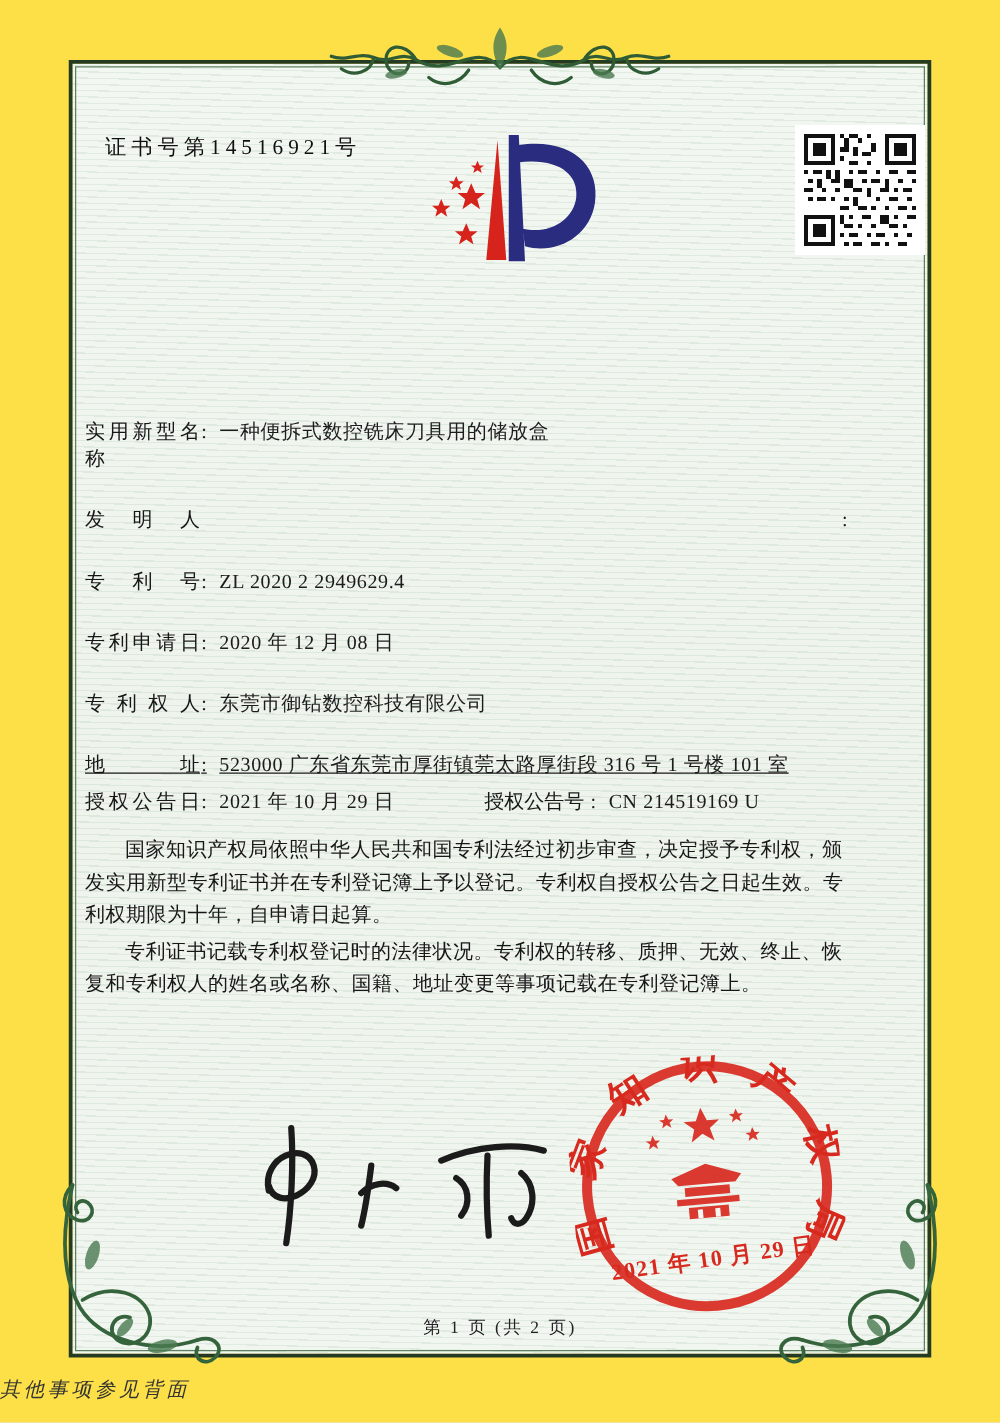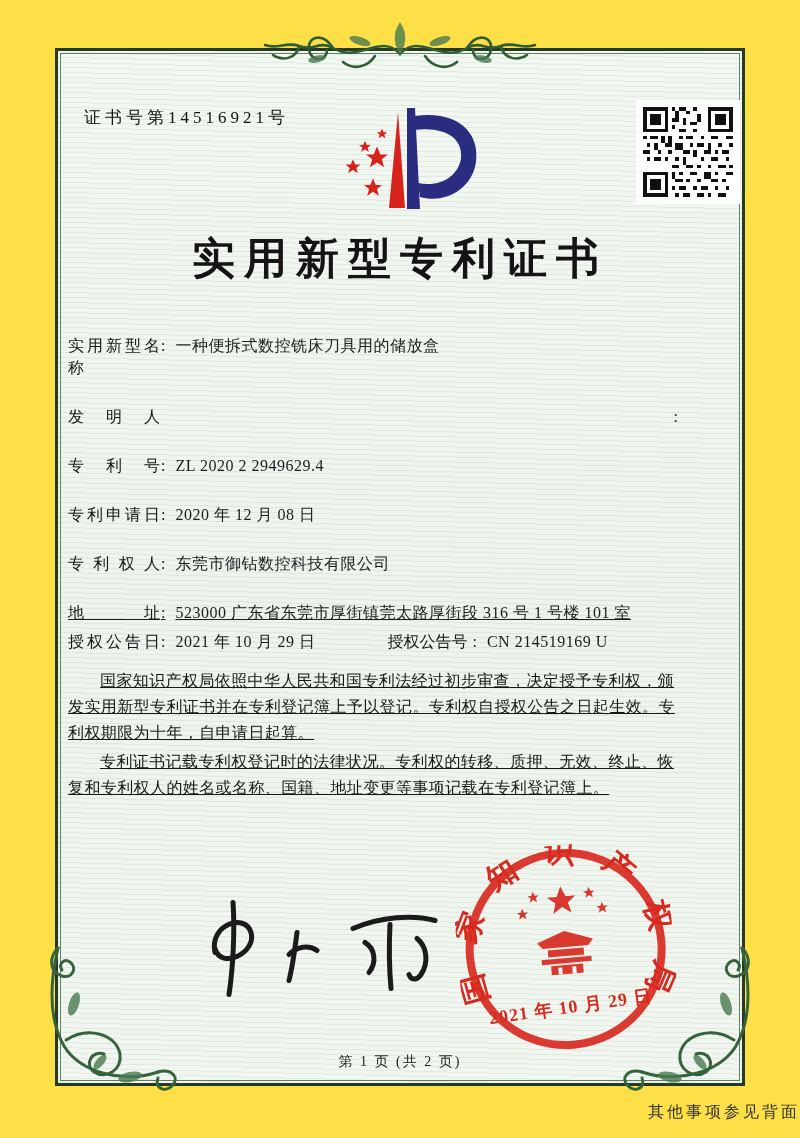--- a/index.html
+++ b/index.html
@@ -28,31 +28,31 @@
   
   .fields{position:absolute;left:68px;top:335px;width:620px;font-size:16px;line-height:22px;}
   .frow{display:flex;align-items:flex-start;margin-bottom:27px;justify-content:space-between;}
   .frow.addr{margin-bottom:7px;text-decoration:underline;}
   .flabel{display:inline-block;width:92px;text-align:justify;text-align-last:justify;flex:0 0 92px;color:#161616;}
   .fcolon{margin:0 10px 0 1px;}
   .fvalue{flex:1;letter-spacing:0.5px;}
   .flabel2{display:inline-block;width:84px;margin-left:72px;flex:0 0 84px;color:#161616;}
   
   .paras{position:absolute;left:68px;top:668px;width:616px;font-size:16px;line-height:26px;color:#171717;}
-  .paras p{margin:0 0 3px 0;text-indent:2em;letter-spacing:0.4px;text-decoration:underline;}
+  .paras p{margin:0 0 3px 0;text-indent:2em;letter-spacing:0.4px;}
   
   .sig-labels{position:absolute;left:88px;top:932px;font-size:19px;line-height:38px;color:#111;}
   .signature{position:absolute;left:185px;top:888px;}
   
   .seal{position:absolute;left:458px;top:845px;width:216px;height:216px;transform:rotate(-5deg);}
   .seal-date{position:absolute;left:12px;top:150px;width:192px;text-align:center;
     color:#d8291f;font-weight:bold;font-size:18px;letter-spacing:1px;transform:rotate(-3deg);}
   
   .page-info{position:absolute;left:0;top:1053px;width:100%;text-align:center;font-size:14px;letter-spacing:2px;color:#222;}
-  .back-note{position:absolute;left:0;top:1102px;width:100%;text-align:right;font-size:16px;letter-spacing:3px;color:#333;}
+  .back-note{position:absolute;left:0;top:1102px;width:100%;text-align:left;font-size:16px;letter-spacing:3px;color:#333;font-style:italic;}
 </style>
 </head>
 <body>
 
 <div class="page">
 
   <div class="frame"></div>
 
   <svg class="orn" style="left:235px;top:12px" width="330" height="72" viewBox="0 0 330 72">
     <g stroke="#2f5c35" fill="none" stroke-width="2.6" stroke-linecap="round">
@@ -207,21 +207,20 @@
         <rect x="22" y="24" width="1" height="1"></rect>
         <rect x="25" y="24" width="1" height="1"></rect>
       <rect x="11" y="26" width="1" height="1"></rect>
         <rect x="13" y="26" width="2" height="1"></rect>
         <rect x="17" y="26" width="2" height="1"></rect>
       <rect x="20" y="26" width="1" height="1"></rect>
         <rect x="23" y="26" width="2" height="1"></rect>
     </g>
   </svg>
 
-  <div class="title">实用新型专利证书</div>
 
   <div class="fields">
     <div class="frow">
       <span class="flabel">实用新型名称</span>
         <span class="fcolon">:</span>
       <span class="fvalue">一种便拆式数控铣床刀具用的储放盒</span>
     </div>
     <div class="frow">
       <span class="flabel">发明人</span>
         <span class="fcolon">:</span>

